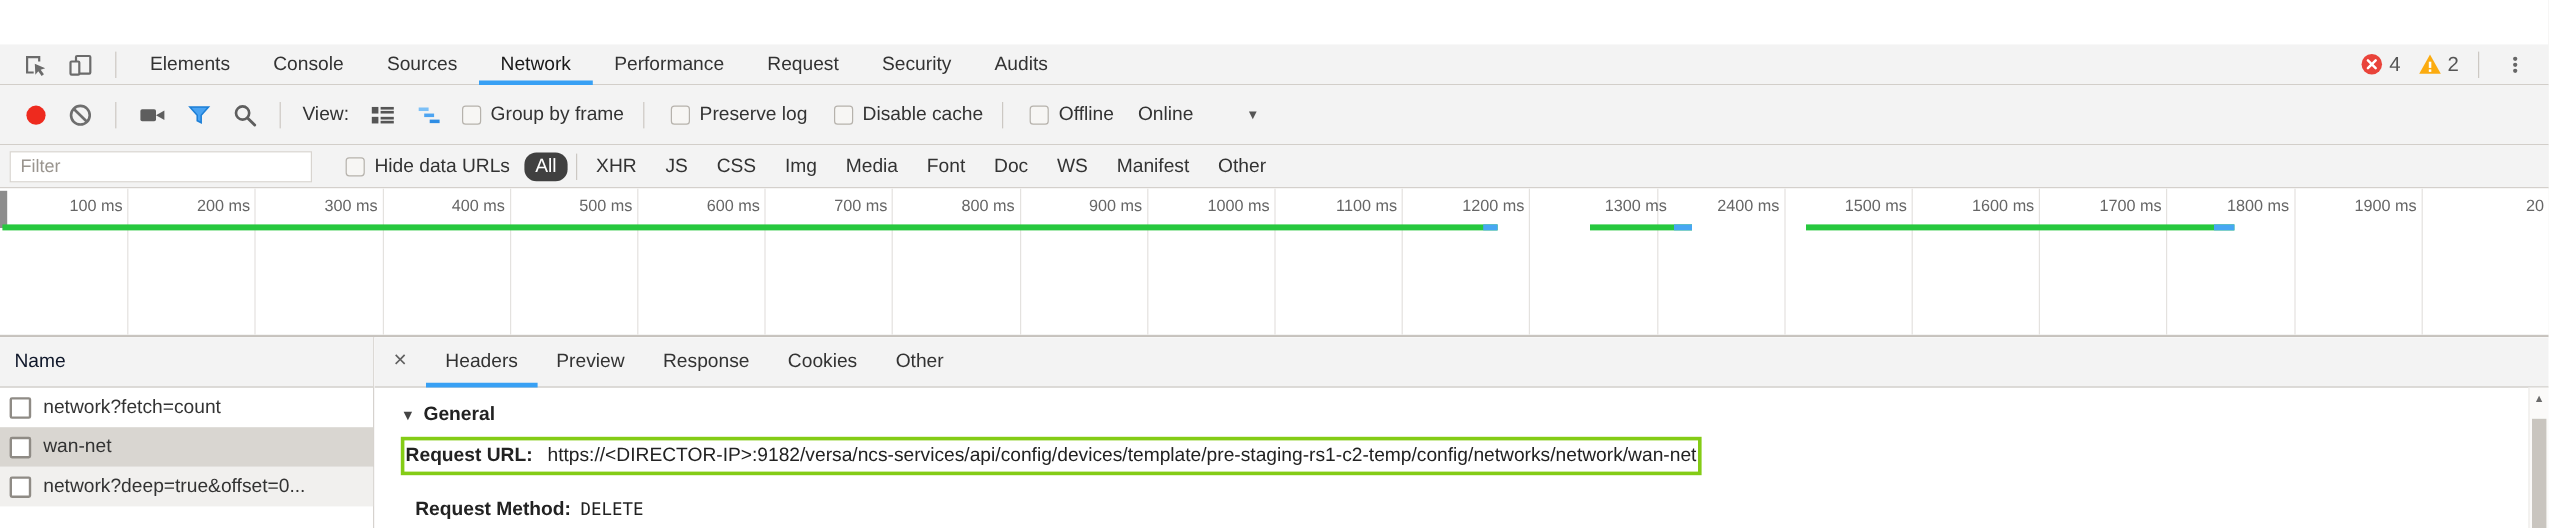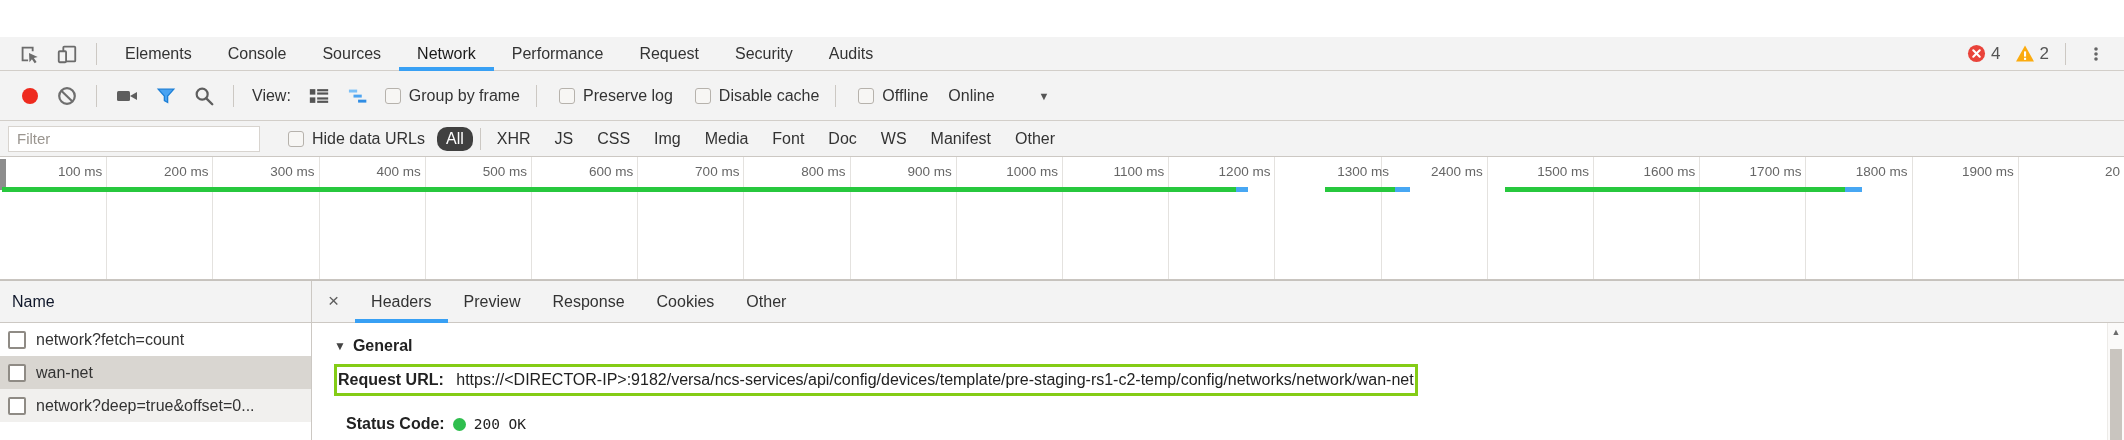--- a/index.html
+++ b/index.html
@@ -302,20 +302,24 @@
       <div class="detail-content">
         <div class="section-head">
           <span class="tri">▼</span>
           <span class="section-title">General</span>
         </div>
         <div class="url-box">
           <span class="hdr-label">Request URL:</span>
           <span class="hdr-value">https://&lt;DIRECTOR-IP&gt;:9182/versa/ncs-services/api/config/devices/template/pre-staging-rs1-c2-temp/config/networks/network/wan-net</span>
         </div>
         <div class="hdr-line">
+          <span class="hdr-label">Request Method:</span>
+          <span class="hdr-value mono">DELETE</span>
+        </div>
+        <div class="hdr-line">
           <span class="hdr-label">Status Code:</span>
           <span class="status-dot"></span>
           <span class="hdr-value mono">200 OK</span>
         </div>
       </div>
 
       <div class="vscroll">
         <div class="vscroll-up">▲</div>
         <div class="vscroll-thumb"></div>
       </div>

